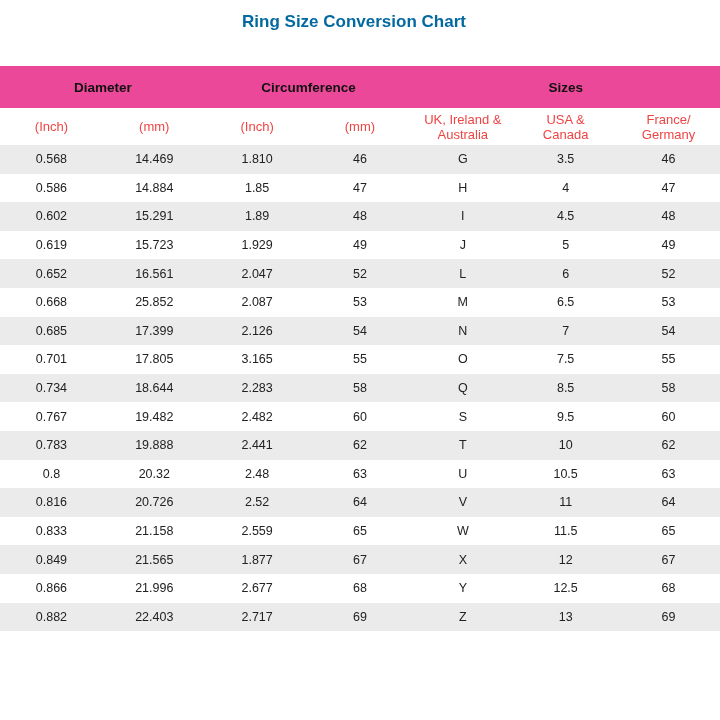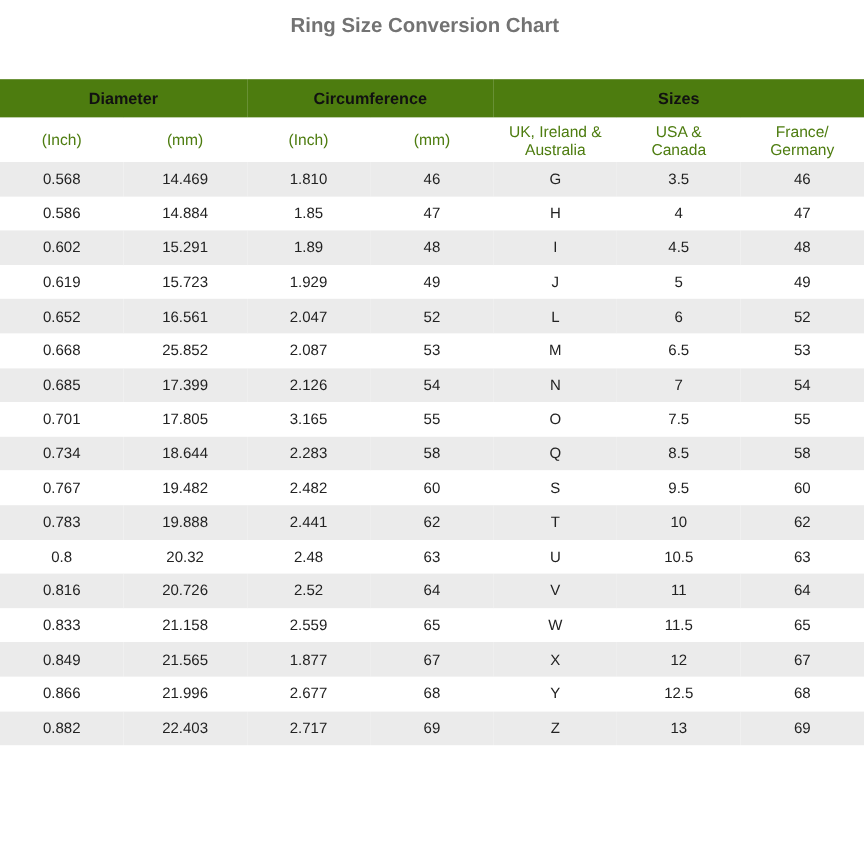--- a/index.html
+++ b/index.html
@@ -13,45 +13,45 @@
   body {
     font-family: "Liberation Sans", sans-serif;
     color: #222222;
   }
   .page-title {
     margin: 12px 12px 0 0;
     text-align: center;
     font-size: 17px;
     line-height: 19px;
     font-weight: bold;
-    color: #737373;
+    color: #0369a1;
   }
   table.conversion-table {
     width: 720px;
     border-collapse: collapse;
     table-layout: fixed;
     margin-top: 35px;
   }
   table.conversion-table col { width: 14.2857%; }
   thead tr.group-row th {
-    background: #4d7c0f;
-    height: 32px;
+    background: #ec4899;
+    height: 42px;
     font-size: 13.5px;
     font-weight: bold;
     color: #111111;
     text-align: center;
     vertical-align: middle;
     padding: 0;
   }
   thead tr.sub-row th {
     background: #ffffff;
     height: 37px;
     font-size: 13px;
     font-weight: normal;
-    color: #4d7c0f;
+    color: #ef4444;
     text-align: center;
     vertical-align: middle;
     line-height: 15px;
     padding: 0 8px;
   }
   tbody td {
     height: 28.6px;
     font-size: 12.5px;
     text-align: center;
     vertical-align: middle;

